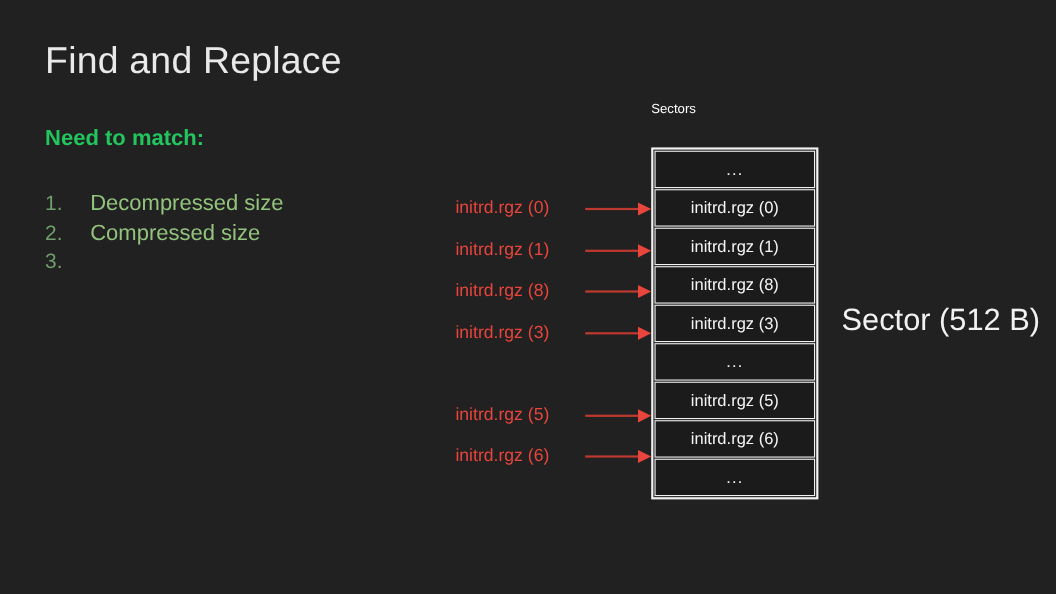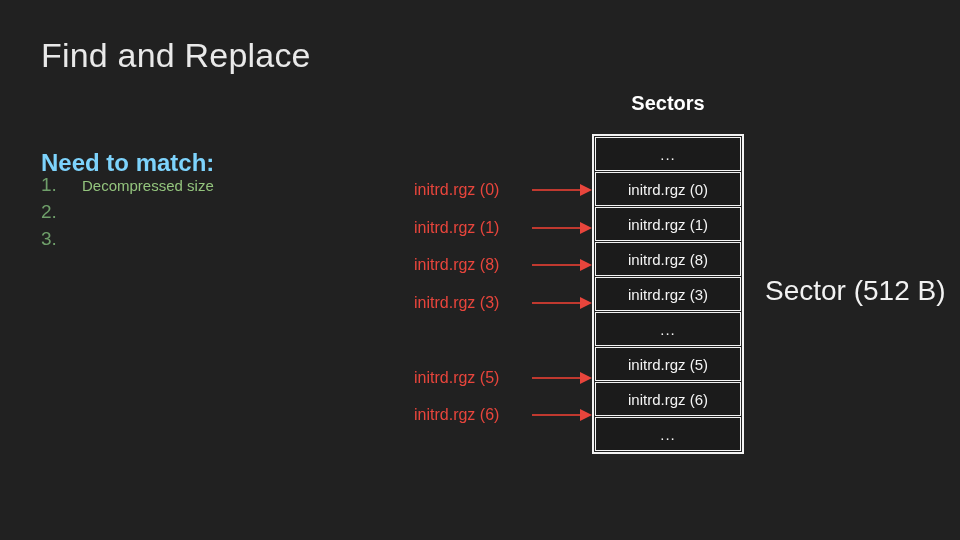--- a/index.html
+++ b/index.html
@@ -12,43 +12,43 @@
   }
   .slide{position:absolute;inset:0;}
 
   
   .title{
     position:absolute;left:41px;top:36px;
     font-size:34px;font-weight:300;letter-spacing:.2px;
     color:#e9e9e9;white-space:nowrap;
   }
   .subhead{
-    position:absolute;left:41px;top:149px;
-    font-size:24px;font-weight:700;color:#7dd3fc;white-space:nowrap;
+    position:absolute;left:41px;top:115px;
+    font-size:20px;font-weight:700;color:#22c55e;white-space:nowrap;
   }
   .list{
     position:absolute;left:41px;top:174px;
     width:330px;
   }
   .list-row{
     display:flex;align-items:baseline;
     height:27px;
   }
   .list-num{
     width:41px;flex:0 0 41px;
     font-size:19px;color:#6f9f6a;
   }
   .list-text{
-    font-size:15px;color:#93c47d;white-space:nowrap;
+    font-size:20px;color:#93c47d;white-space:nowrap;
   }
 
   
   .sectors-title{
     position:absolute;left:592px;top:92px;width:152px;
-    text-align:center;font-size:20px;font-weight:700;color:#ffffff;
+    text-align:left;font-size:12px;font-weight:400;color:#ffffff;
   }
   .table{
     position:absolute;left:592px;top:134px;
     width:152px;
     border:2px solid #f2f2f2;
     box-sizing:border-box;
     background:#212121;
     padding:1px;
   }
   .row{
@@ -105,20 +105,21 @@
   <div class="title">Find and Replace</div>
   <div class="subhead">Need to match:</div>
 
   <div class="list">
     <div class="list-row">
       <span class="list-num">1.</span>
       <span class="list-text">Decompressed size</span>
     </div>
     <div class="list-row">
       <span class="list-num">2.</span>
+      <span class="list-text">Compressed size</span>
     </div>
     <div class="list-row">
       <span class="list-num">3.</span>
     </div>
   </div>
 
   <div class="sectors-title">Sectors</div>
 
   <div class="table">
     <div class="row ellipsis">...</div>

